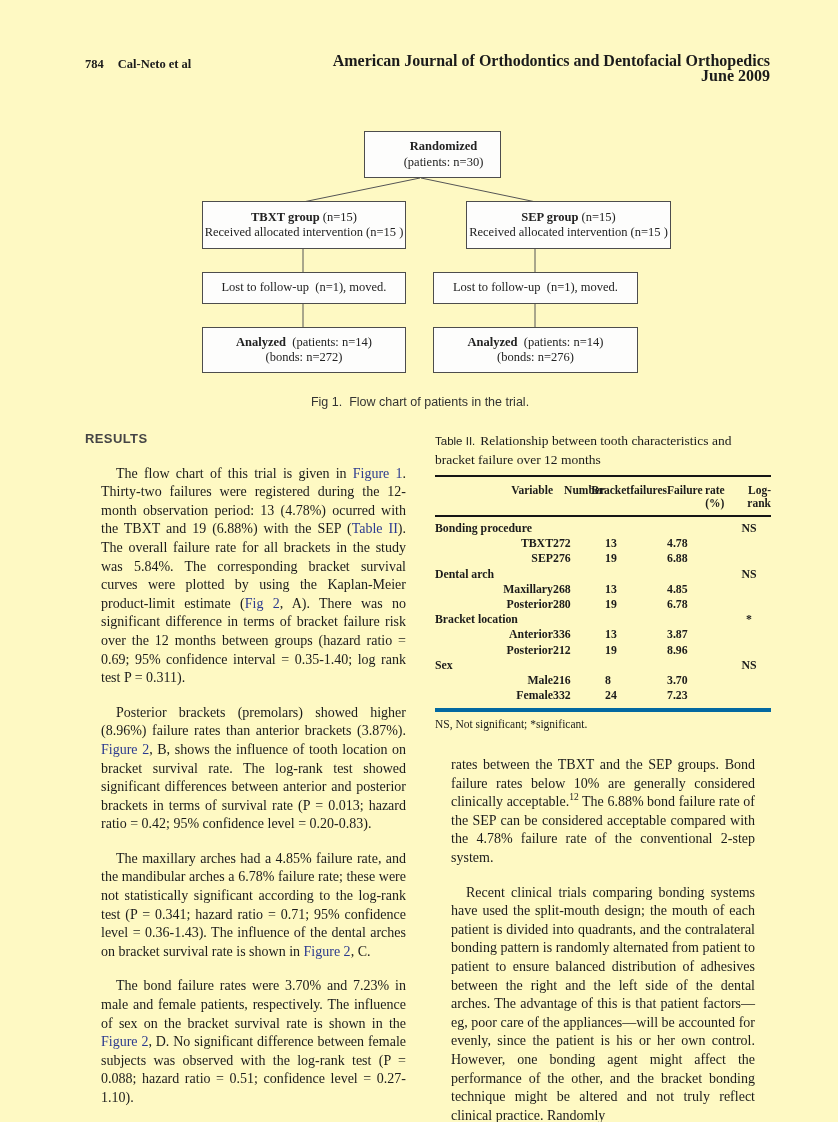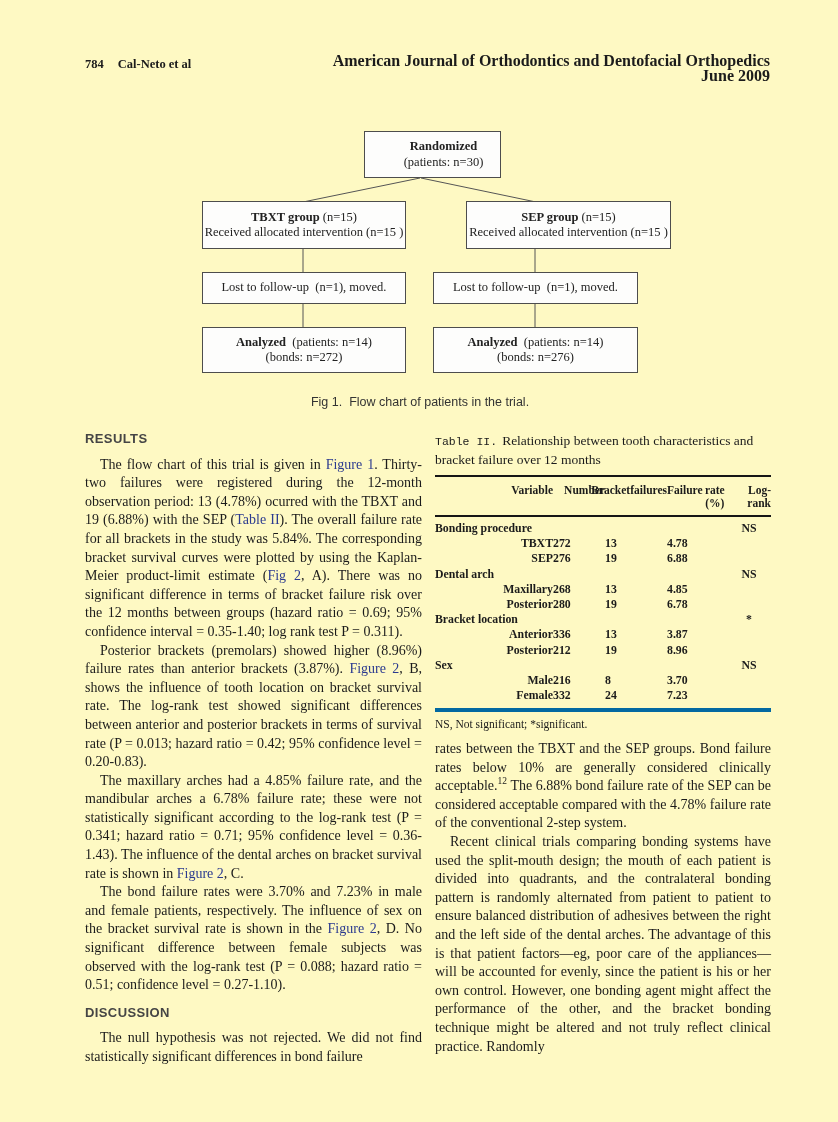--- a/index.html
+++ b/index.html
@@ -19,30 +19,30 @@
   .fig-caption{position:absolute;left:85px;top:395px;width:670px;text-align:center;
                font-family:"Liberation Sans",sans-serif;font-size:12.5px;color:#333;}
   .fig-caption .cap-label{margin-right:7px;}
 
   
   .col{position:absolute;width:337px;text-align:justify;font-size:14px;line-height:18.6px;}
   #left-col{left:85px;top:430px;}
   #right-col-text{left:435px;top:740px;width:336px;}
   .sec-heading{font-family:"Liberation Sans",sans-serif;font-size:13px;color:#454545;
                letter-spacing:.4px;text-align:left;margin:0 0 7px 0;}
-  .para{margin:0;text-indent:15px;}
+  .para{margin:16px;text-indent:15px;}
   .para.no-indent{text-indent:0;}
   .seg-link{color:#2b3a8f;}
   .seg-sup{vertical-align:super;font-size:9.5px;line-height:0;}
   .disc-block{margin-top:9px;}
 
   
   #table2{position:absolute;left:435px;top:432px;width:336px;}
   .tbl-title{font-size:13.5px;line-height:17.5px;text-align:left;margin-bottom:7px;}
-  .tbl-title .tbl-label{font-family:Liberation Mono, monospace;font-size:11.5px;margin-right:5px;}
+  .tbl-title .tbl-label{font-family:Liberation Sans, sans-serif;font-size:11.5px;margin-right:5px;}
   .tbl-rule{border-top:2px solid #161616;}
   .thead{display:grid;grid-template-columns:118px 52px 62px 60px 44px;font-weight:bold;font-size:11.5px;
          line-height:13px;padding:7px 0 5px 0;border-bottom:2px solid #161616;}
   .thead .hc{display:flex;flex-direction:row;justify-content:flex-end;}
   .hc.left{text-align:left;} .hc.center{text-align:center;} .hc.right{text-align:right;}
   #tbody{padding:4px 0 5px 0;border-bottom:4px solid #0369a1;}
   .trow{display:grid;grid-template-columns:118px 52px 62px 60px 44px;font-size:11.8px;line-height:15.2px;font-weight:600;}
   .tcell.label{text-align:left;}
   .trow.ind .tcell.label{padding-left:13px;text-align:right;}
   .tcell.num{text-align:left;}

